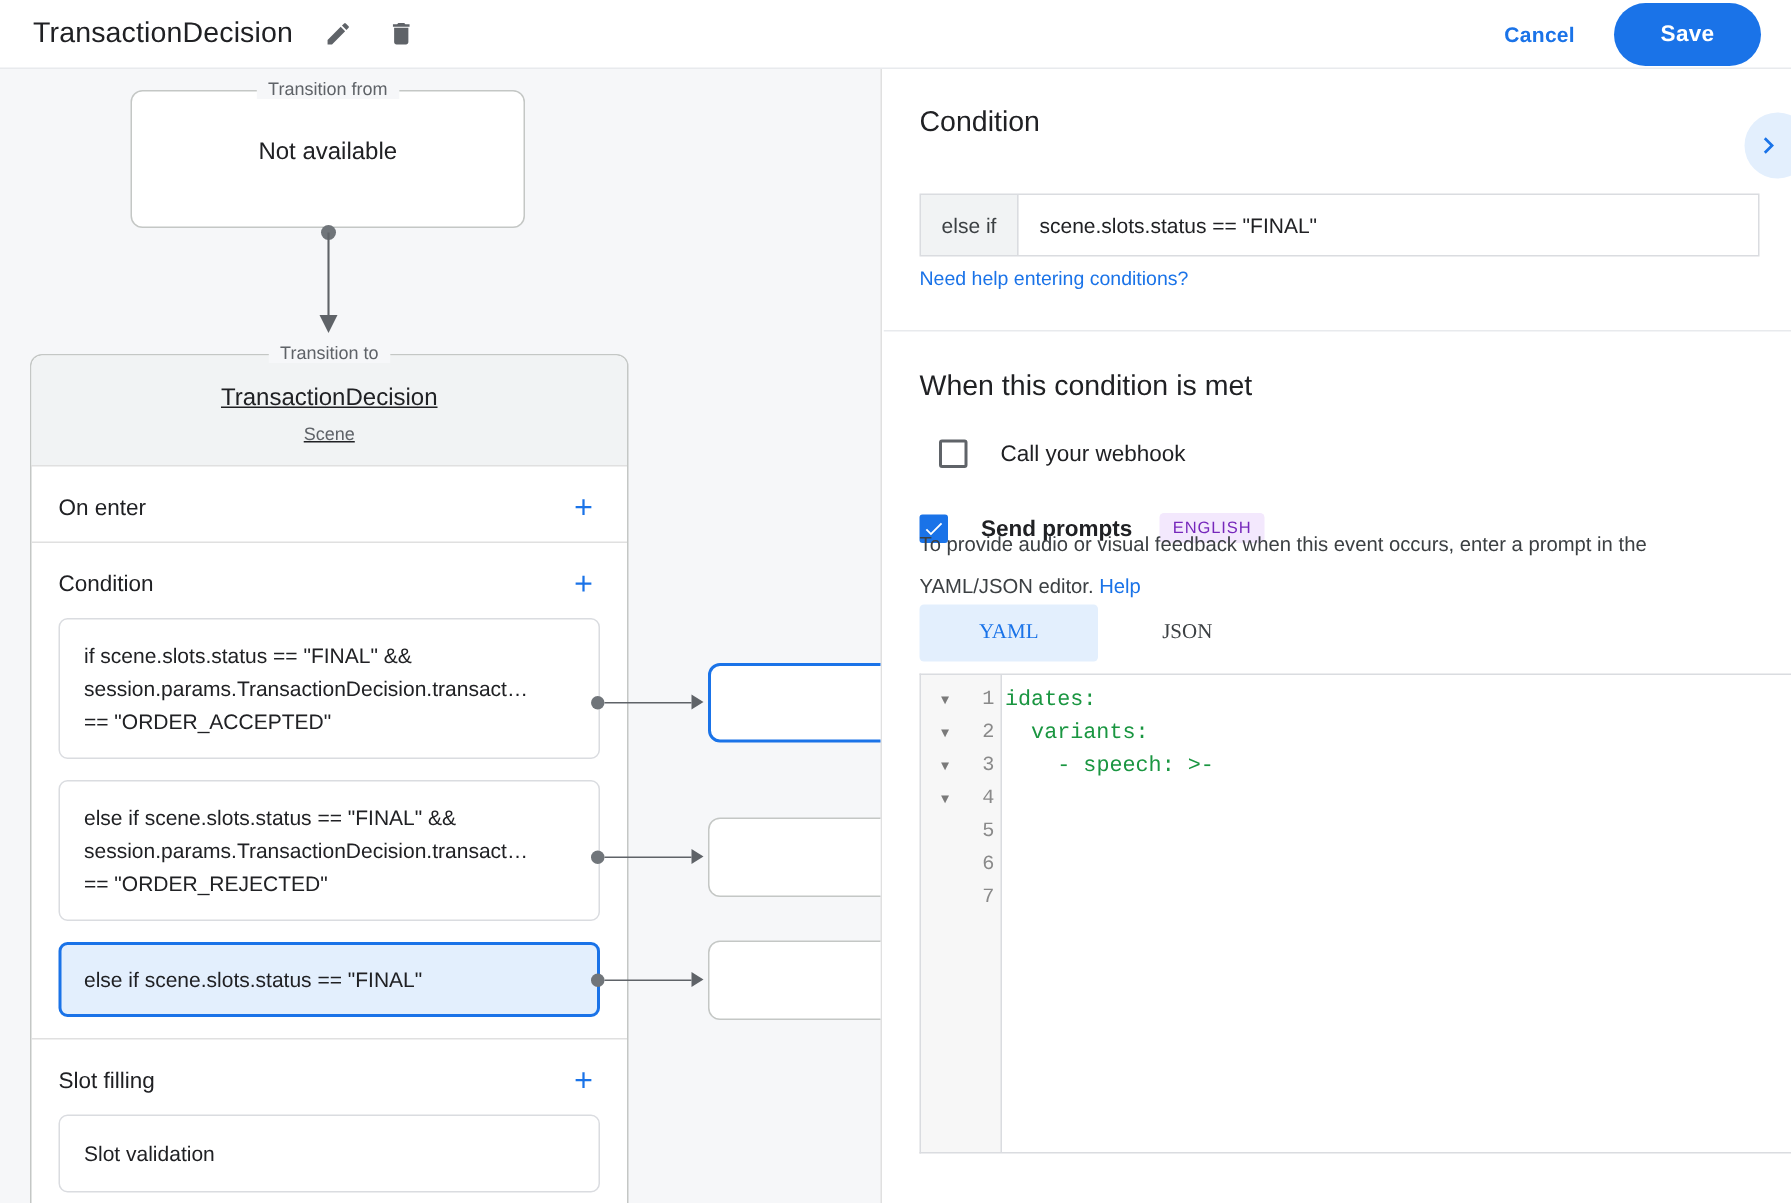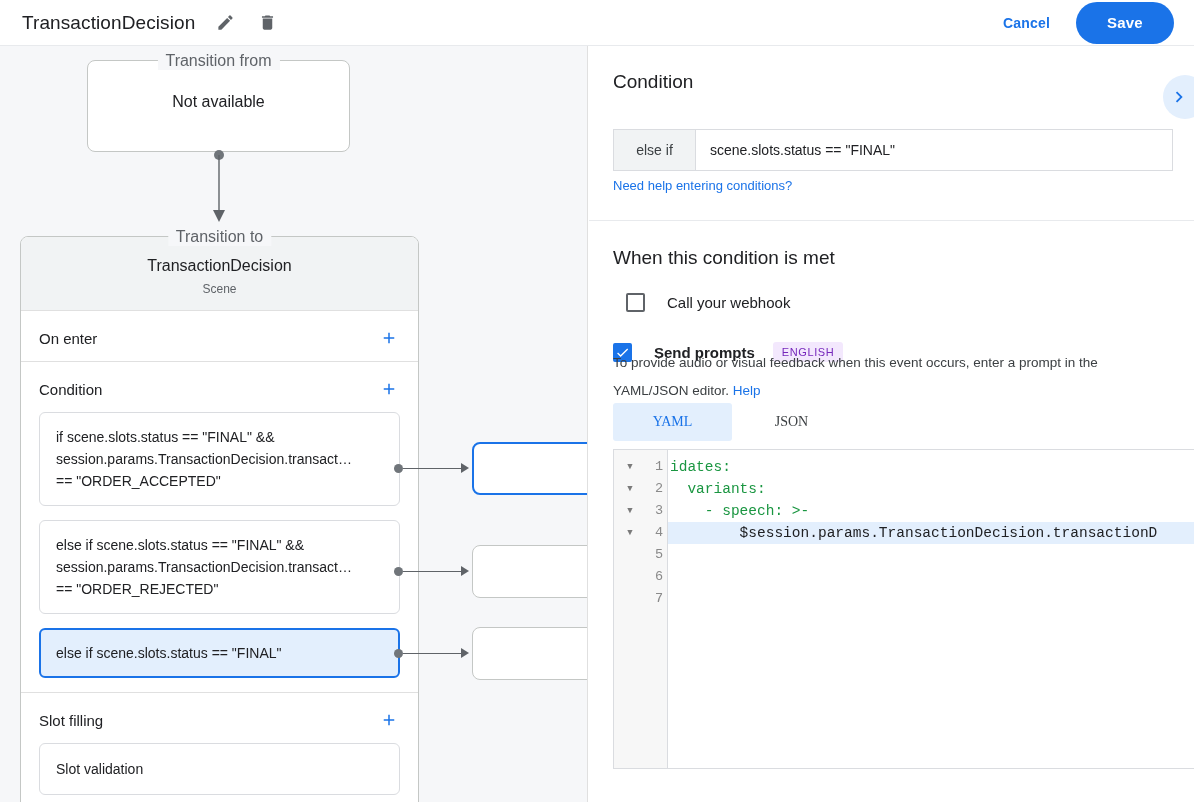--- a/index.html
+++ b/index.html
@@ -64,21 +64,21 @@
     border: 1px solid #c4c7c5;
     border-radius: 8px;
     background: #ffffff;
   }
   .node-legend {
     position: absolute;
     top: -9px; left: 50%;
     transform: translateX(-50%);
     background: #f6f7f9;
     padding: 0 8px;
-    font-size: 16px;
+    font-size: 12px;
     color: #5f6368;
     white-space: nowrap;
   }
   #transition-from-box {
     left: 87px; top: 14px; width: 263px; height: 92px;
   }
   #transition-from-value {
     position: absolute; left: 0; right: 0; top: 32px;
     text-align: center; font-size: 16px; color: #202124;
   }
@@ -95,20 +95,21 @@
     background: #ffffff;
     overflow: visible;
   }
   #scene-header {
     background: #f1f3f4;
     border-top-left-radius: 7px;
     border-top-right-radius: 7px;
     padding: 20px 0 14px 0;
     text-align: center;
     position: relative;
+    text-decoration: underline;
   }
   #scene-title { font-size: 16px; color: #202124; }
   #scene-subtitle { font-size: 12px; color: #5f6368; margin-top: 7px; }
 
   .card-section { border-top: 1px solid #e0e0e0; }
   .section-head {
     display: flex; align-items: center;
     padding: 16px 18px 12px 18px;
   }
   .section-title { font-size: 15px; color: #202124; flex: 1; }
@@ -196,21 +197,21 @@
   }
   #collapse-btn svg { fill: #1a73e8; margin-left: -12px; }
 
   #cond-input-row {
     position: absolute; left: 24px; top: 83px;
     width: 560px; height: 42px;
     border: 1px solid #dadce0;
     display: flex; align-items: stretch;
   }
   #cond-prefix {
-    width: 82px;
+    width: 65px;
     background: #f1f3f4;
     border-right: 1px solid #dadce0;
     display: flex; align-items: center; justify-content: center;
     font-size: 14px; color: #3c4043;
   }
   #cond-input {
     flex: 1;
     border: none; outline: none;
     padding: 0 14px;
     font-size: 14px; color: #202124;
@@ -490,18 +491,17 @@
         <div class="num">4</div>
         <div class="num">5</div>
         <div class="num">6</div>
         <div class="num">7</div>
       </div>
 
       <div id="code-area">
         <div class="code-line"><span class="k">idates:</span></div>
         <div class="code-line"><span>  </span><span class="k">variants:</span></div>
         <div class="code-line"><span>    </span><span class="k">- speech: &gt;-</span></div>
-        <div class="code-line hl"><span>        $session.params.TransactionDecision.transactionD</span></div>
         <div class="code-line"><span></span></div>
       </div>
     </div>
   </div>
 </div>
 
 </body></html>

